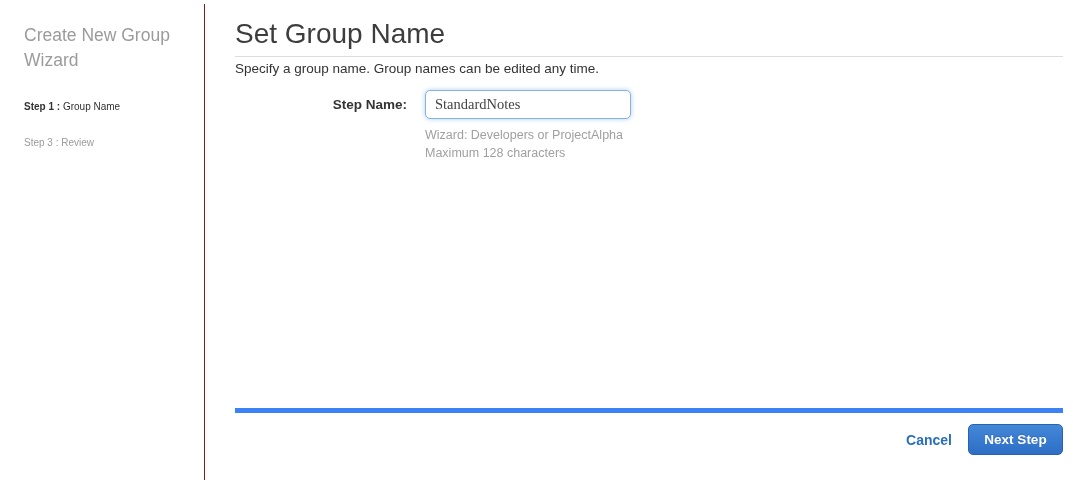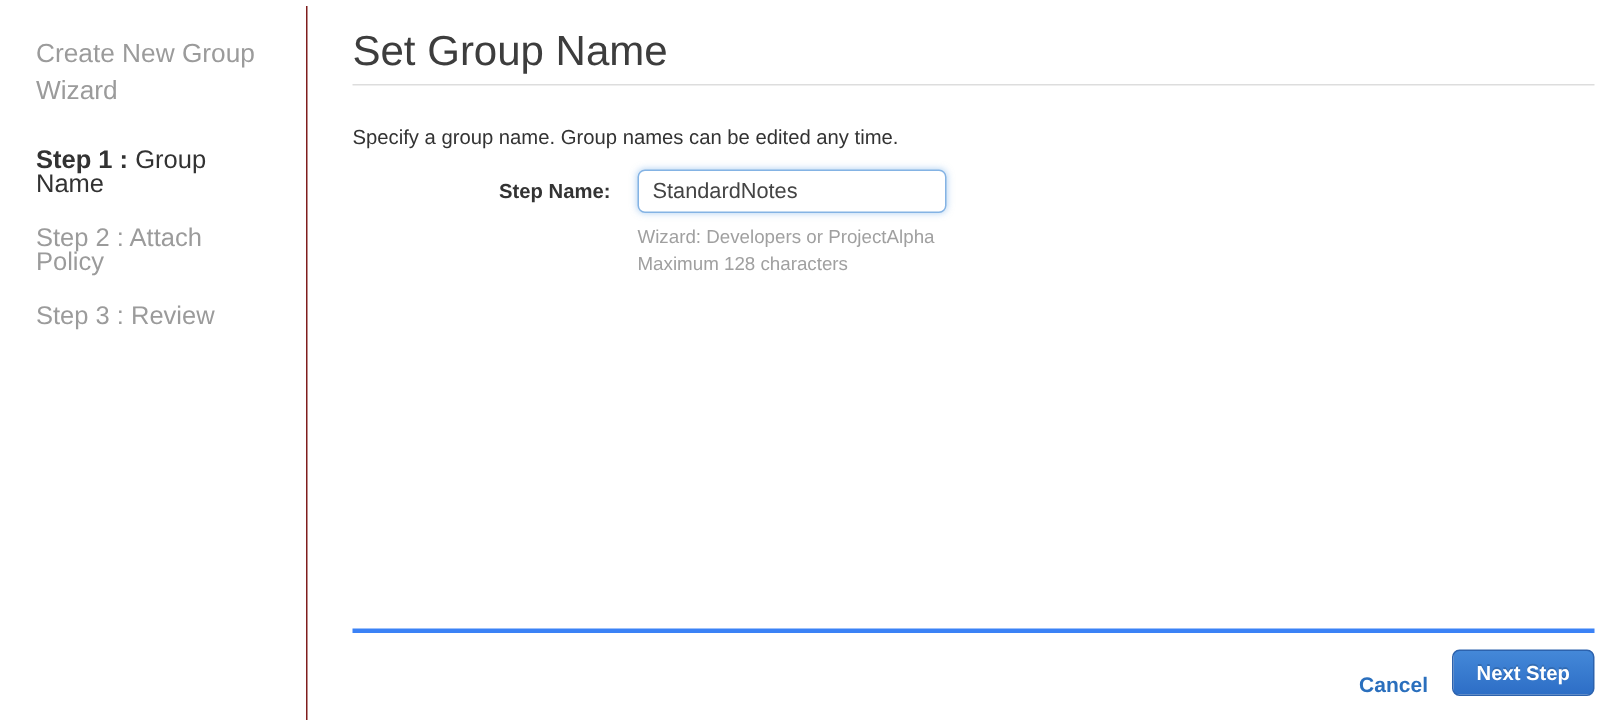--- a/index.html
+++ b/index.html
@@ -24,21 +24,21 @@
   .wizard-title {
     font-size: 17.5px;
     line-height: 25px;
     color: #9b9b9b;
     width: 160px;
     margin: 0 0 26px 0;
     font-weight: 400;
   }
   .steps { }
   .step {
-    font-size: 17px;
+    font-size: 10px;
     color: #9b9b9b;
     margin-bottom: 20px;
     line-height: 16px;
   }
   .step.active { color: #323232; }
   .step.active .step-prefix { font-weight: bold; }
 
   
   .main {
     position: absolute;
@@ -52,21 +52,21 @@
     font-weight: 400;
     color: #3d3d3d;
     line-height: 30px;
   }
   .title-rule {
     border: none;
     border-top: 1px solid #dddddd;
     margin: 7px 0 0 0;
   }
   .page-desc {
-    margin: 27px 0 0 0;
+    margin: 4px 0 0 0;
     font-size: 13.5px;
     color: #333;
   }
 
   
   .form-row {
     display: flex;
     align-items: center;
     margin-top: 14px;
   }
@@ -76,21 +76,21 @@
     font-size: 13.5px;
     font-weight: bold;
     color: #333;
     flex: 0 0 172px;
   }
   .group-name-input {
     margin-left: 18px;
     width: 206px;
     height: 29px;
     padding: 4px 9px;
-    font-family: Liberation Sans, sans-serif;
+    font-family: Liberation Serif, serif;
     font-size: 14.5px;
     color: #444;
     border: 1px solid #84b3e4;
     border-radius: 5px;
     outline: none;
     box-shadow: 0 0 5px rgba(110, 170, 230, 0.55);
   }
   .hints {
     margin-left: 190px;
     margin-top: 7px;
@@ -98,26 +98,26 @@
   .hint {
     font-size: 12.5px;
     color: #a0a0a0;
     line-height: 18px;
   }
 
   
   .footer {
     position: absolute;
     left: 0; right: 0;
-    top: 419px;
-    border-top: 3px solid #3b82f6;
+    top: 408px;
+    border-top: 5px solid #3b82f6;
     padding-top: 11px;
     display: flex;
     justify-content: flex-end;
-    align-items: flex-end;
+    align-items: center;
   }
   .cancel-link {
     font-size: 14px;
     font-weight: bold;
     color: #2a6fbd;
     text-decoration: none;
     margin-right: 16px;
     cursor: pointer;
   }
   .next-step-button {
@@ -138,23 +138,20 @@
 </head>
 <body>
 
 <div class="sidebar">
   <h2 class="wizard-title">Create New Group Wizard</h2>
   <div class="steps">
     <div class="step active">
       <span class="step-prefix">Step 1 : </span><span>Group Name</span>
     </div>
     <div class="step">
-      <span class="step-prefix">Step 2 : </span><span>Attach Policy</span>
-    </div>
-    <div class="step">
       <span class="step-prefix">Step 3 : </span><span>Review</span>
     </div>
   </div>
 </div>
 
 <div class="main">
   <h1 class="page-title">Set Group Name</h1>
   <hr class="title-rule">
   <p class="page-desc">Specify a group name. Group names can be edited any time.</p>
 

